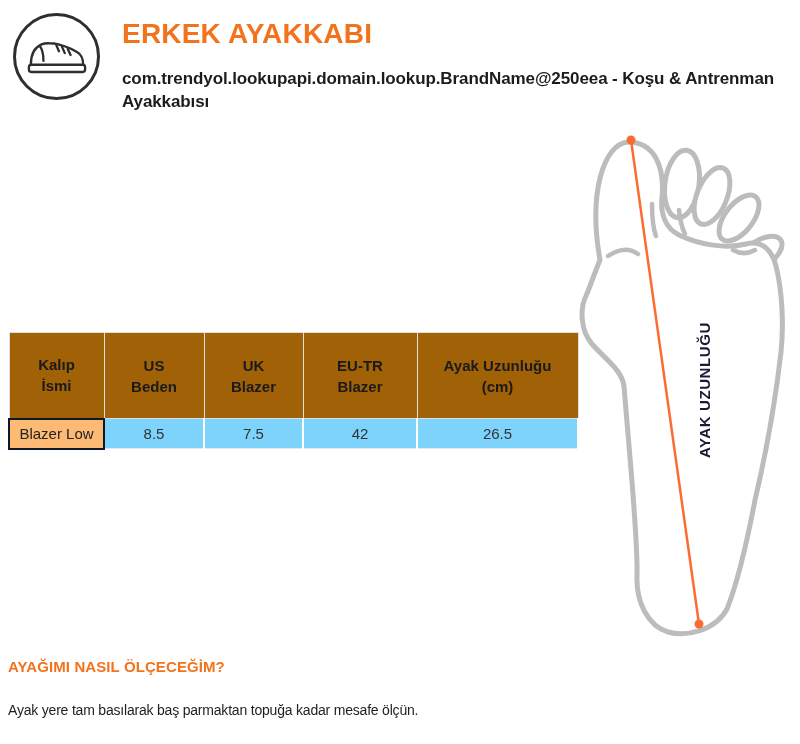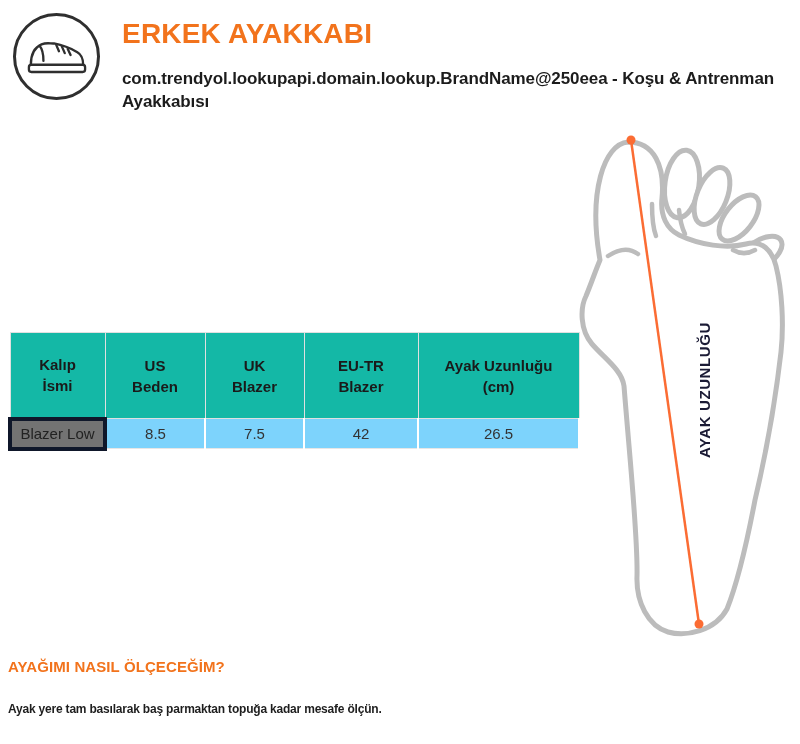--- a/index.html
+++ b/index.html
@@ -45,21 +45,21 @@
   
   table.size-table {
     position: absolute;
     left: 8px; top: 332px;
     width: 569px;
     border-collapse: collapse;
     table-layout: fixed;
   }
   .size-table th, .size-table td { box-sizing: border-box; }
   .size-table th {
-    background: #14b8a6;
+    background: #a16207;
     border: 1px solid #e0e0e0;
     height: 86px;
     padding: 0 20px;
     font-size: 15px;
     font-weight: bold;
     color: #1a1a1a;
     text-align: center;
     vertical-align: middle;
     line-height: 21px;
   }
@@ -69,22 +69,22 @@
     border-right: 2px solid #ffffff;
     border-top: 1px solid #e6e6e6;
     border-bottom: 1px solid #e6e6e6;
     height: 30px;
     font-size: 15px;
     color: #333333;
     text-align: center;
     vertical-align: middle;
   }
   .size-table td:first-child {
-    background: #737373;
-    border: 4px solid #0f172a;
+    background: #fdba74;
+    border: 2px solid #0f172a;
     color: #222222;
   }
 
   
   .foot-svg {
     position: absolute;
     left: 578px; top: 132px;
   }
   .foot-label {
     position: absolute;
@@ -105,22 +105,22 @@
     position: absolute;
     left: 8px; top: 658px;
     font-size: 15px;
     font-weight: bold;
     color: #f2731c;
     letter-spacing: 0.1px;
   }
   .howto-body {
     position: absolute;
     left: 8px; top: 702px;
-    font-size: 12px;
-    font-weight: bold;
+    font-size: 14px;
+    font-weight: normal;
     color: #1e1e1e;
     letter-spacing: -0.2px;
   }
 </style>
 </head>
 <body>
 
 <div class="page">
 
   <div class="logo-circle">

